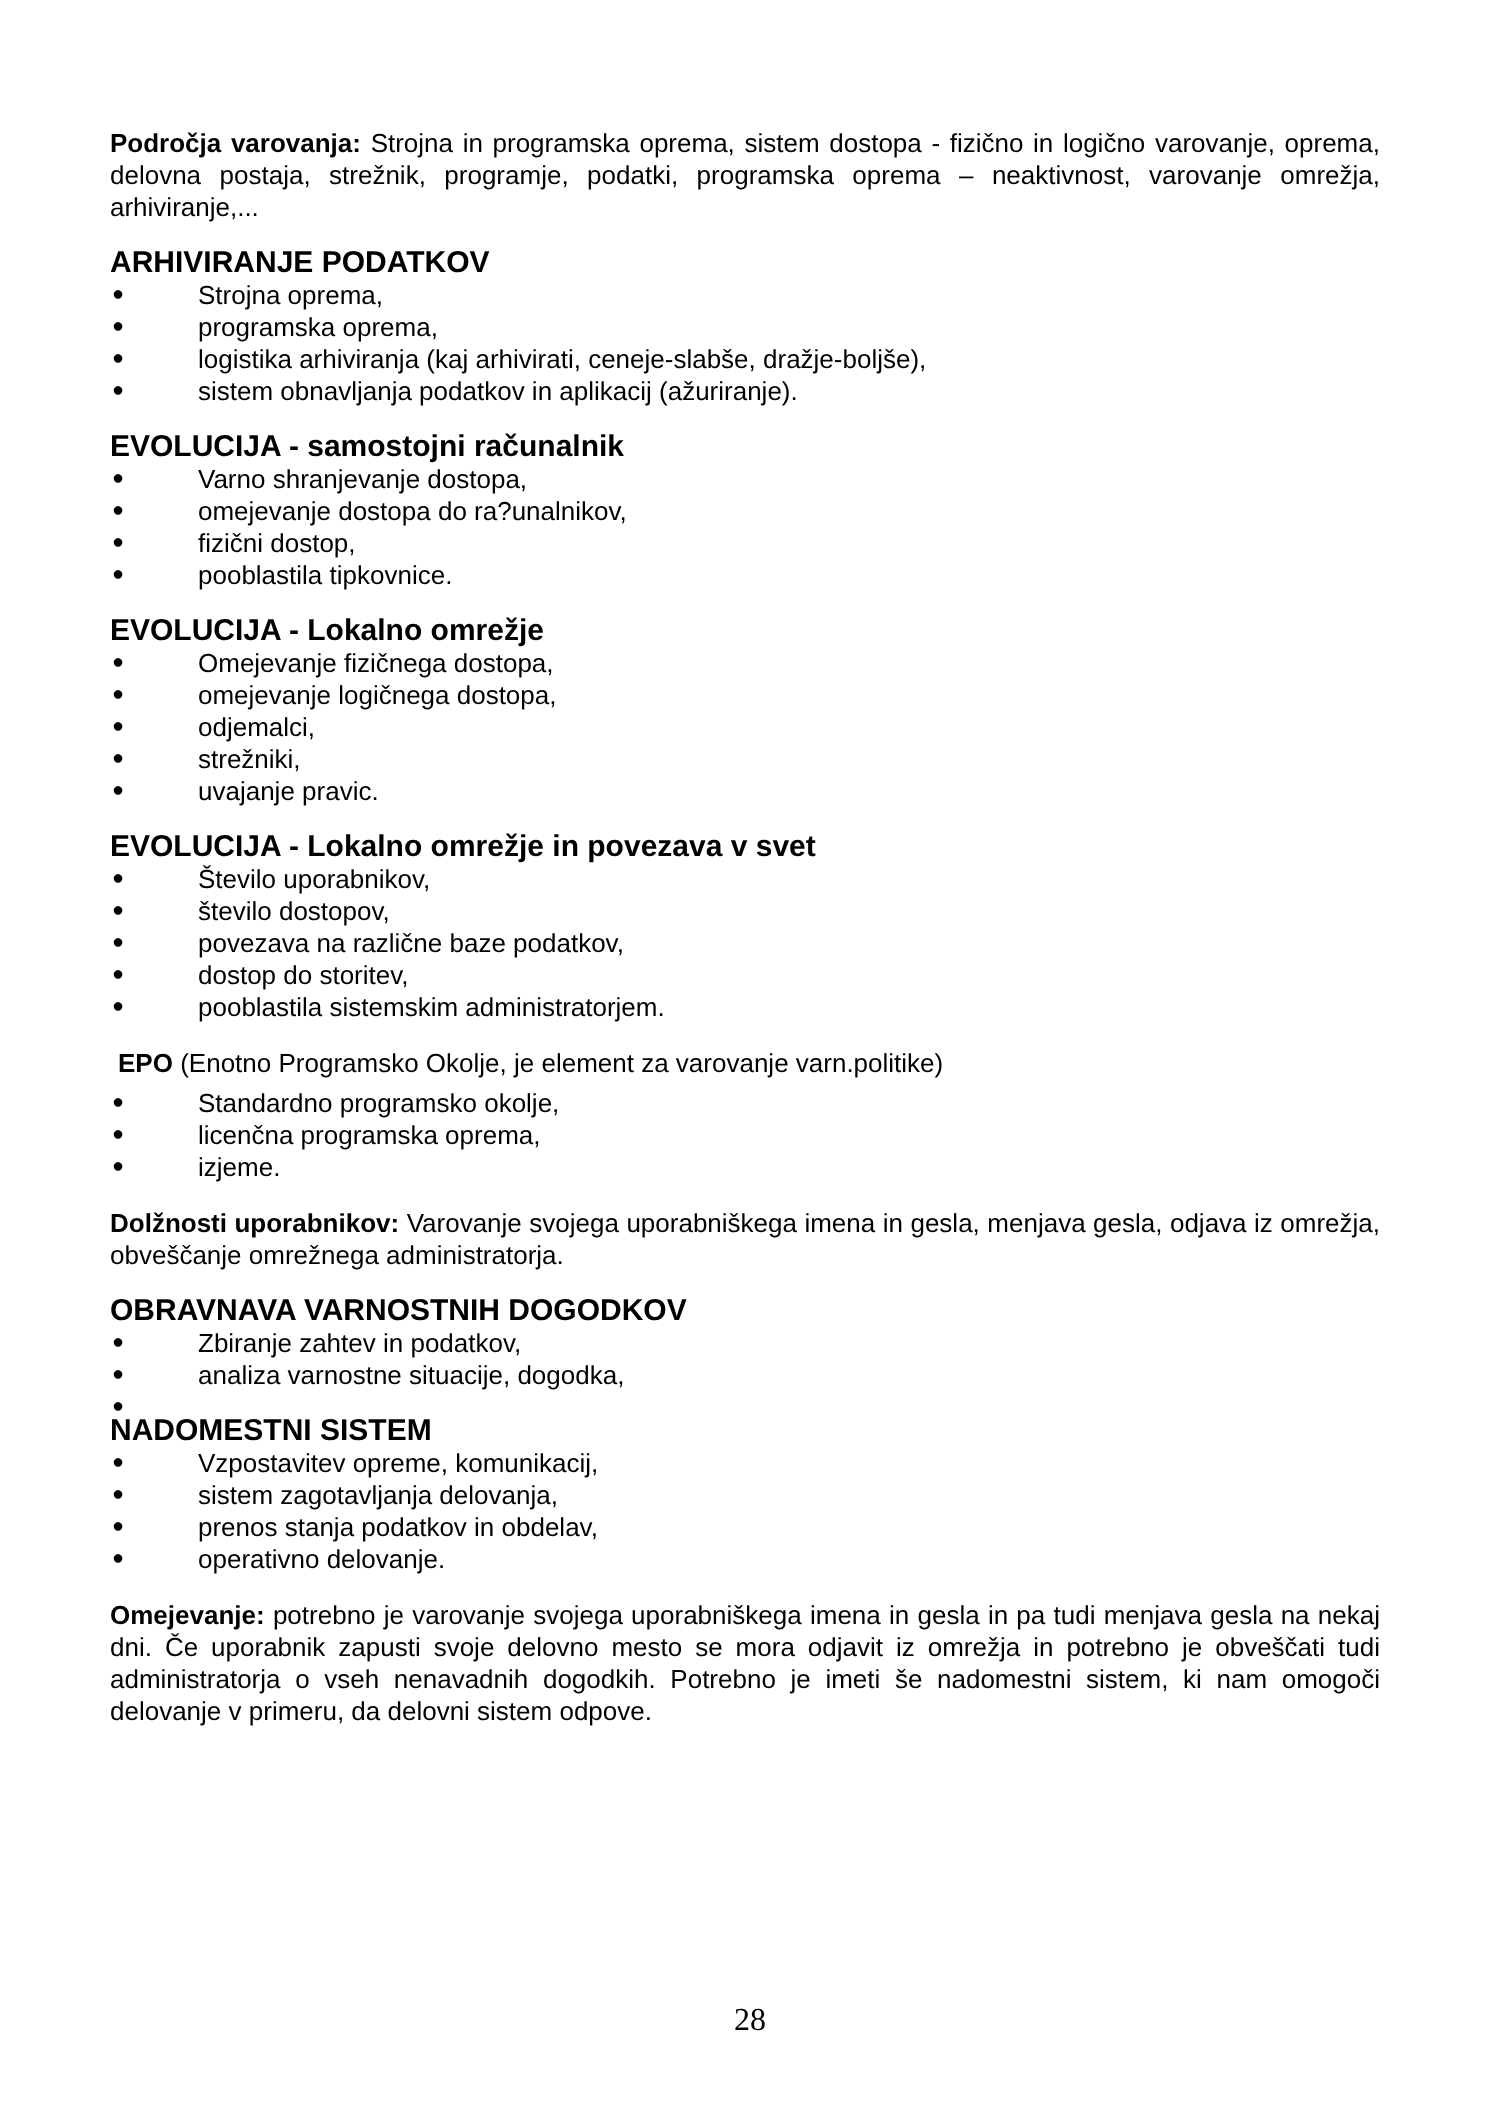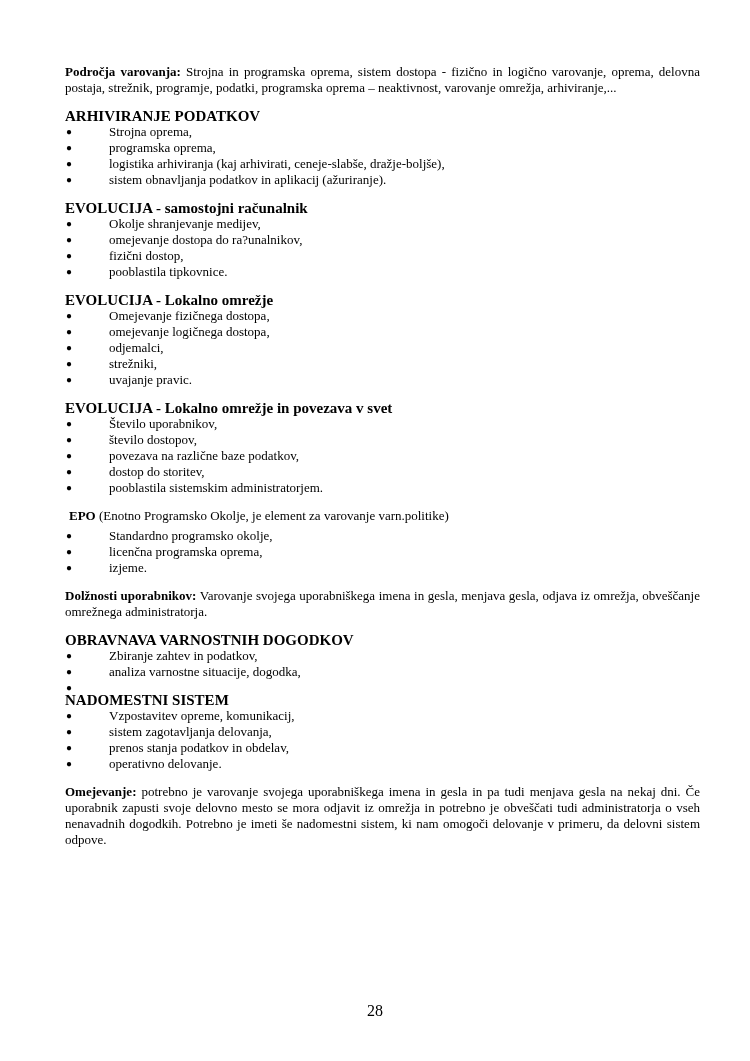--- a/index.html
+++ b/index.html
@@ -15,24 +15,23 @@
     font-size: 13px;
     line-height: 16px;
   }
   .page {
     position: absolute;
     inset: 0;
     background: #ffffff;
   }
   .content {
     position: absolute;
-    left: 65px;
+    left: 55px;
     top: 64px;
     width: 635px;
-    font-family: Liberation Serif, serif;
   }
   .para {
     margin: 0 0 12px 0;
     text-align: justify;
   }
   .lead {
     font-weight: bold;
   }
   .block {
     margin: 0 0 12px 0;
@@ -90,21 +89,21 @@
         <li><span class="bullet-glyph">●</span><span>Strojna oprema,</span></li>
         <li><span class="bullet-glyph">●</span><span>programska oprema,</span></li>
         <li><span class="bullet-glyph">●</span><span>logistika arhiviranja (kaj arhivirati, ceneje-slabše, dražje-boljše),</span></li>
         <li><span class="bullet-glyph">●</span><span>sistem obnavljanja podatkov in aplikacij (ažuriranje).</span></li>
       </ul>
     </section>
 
     <section class="block">
       <h2 class="heading">EVOLUCIJA - samostojni računalnik</h2>
       <ul class="bullets">
-        <li><span class="bullet-glyph">●</span><span>Okolje shranjevanje medijev,</span></li>
+        <li><span class="bullet-glyph">●</span><span>Varno shranjevanje dostopa,</span></li>
         <li><span class="bullet-glyph">●</span><span>omejevanje dostopa do ra?unalnikov,</span></li>
         <li><span class="bullet-glyph">●</span><span>fizični dostop,</span></li>
         <li><span class="bullet-glyph">●</span><span>pooblastila tipkovnice.</span></li>
       </ul>
     </section>
 
     <section class="block">
       <h2 class="heading">EVOLUCIJA - Lokalno omrežje</h2>
       <ul class="bullets">
         <li><span class="bullet-glyph">●</span><span>Omejevanje fizičnega dostopa,</span></li>

